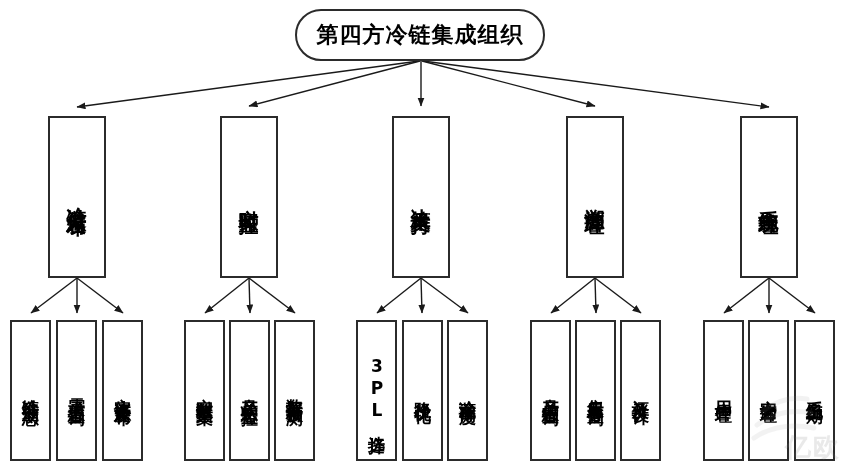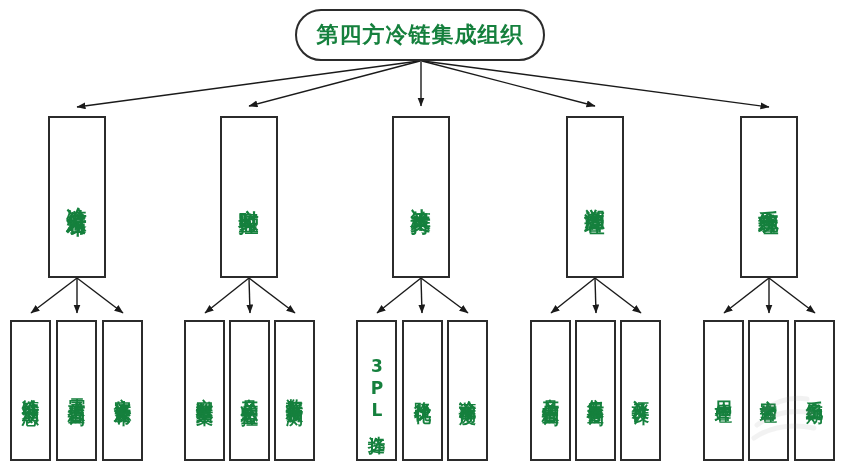--- a/index.html
+++ b/index.html
@@ -15,21 +15,21 @@
     position: absolute;
     left: 0; top: 0;
     width: 847px; height: 469px;
     pointer-events: none;
   }
   .node {
     position: absolute;
     box-sizing: border-box;
     border: 2px solid #2b2b2b;
     background: #ffffff;
-    color: #15803d;
+    color: #000000;
     font-weight: bold;
     display: flex;
     align-items: center;
     justify-content: center;
     text-align: center;
   }
   .root {
     left: 295px; top: 9px;
     width: 250px; height: 52px;
     border-radius: 27px;
@@ -187,14 +187,15 @@
     <span class="vtext">系统日期</span>
   </div>
 
   <svg class="watermark-fan" width="70" height="60" viewBox="0 0 70 60" xmlns="http://www.w3.org/2000/svg">
     <g stroke="#888888" stroke-width="5" fill="none" stroke-linecap="round">
       <path d="M5,55 Q30,38 65,45"></path>
       <path d="M8,42 Q32,24 62,30"></path>
       <path d="M14,28 Q35,12 58,16"></path>
     </g>
   </svg>
+  <div class="watermark">亿欧</div>
 
 </div>
 
 </body></html>

